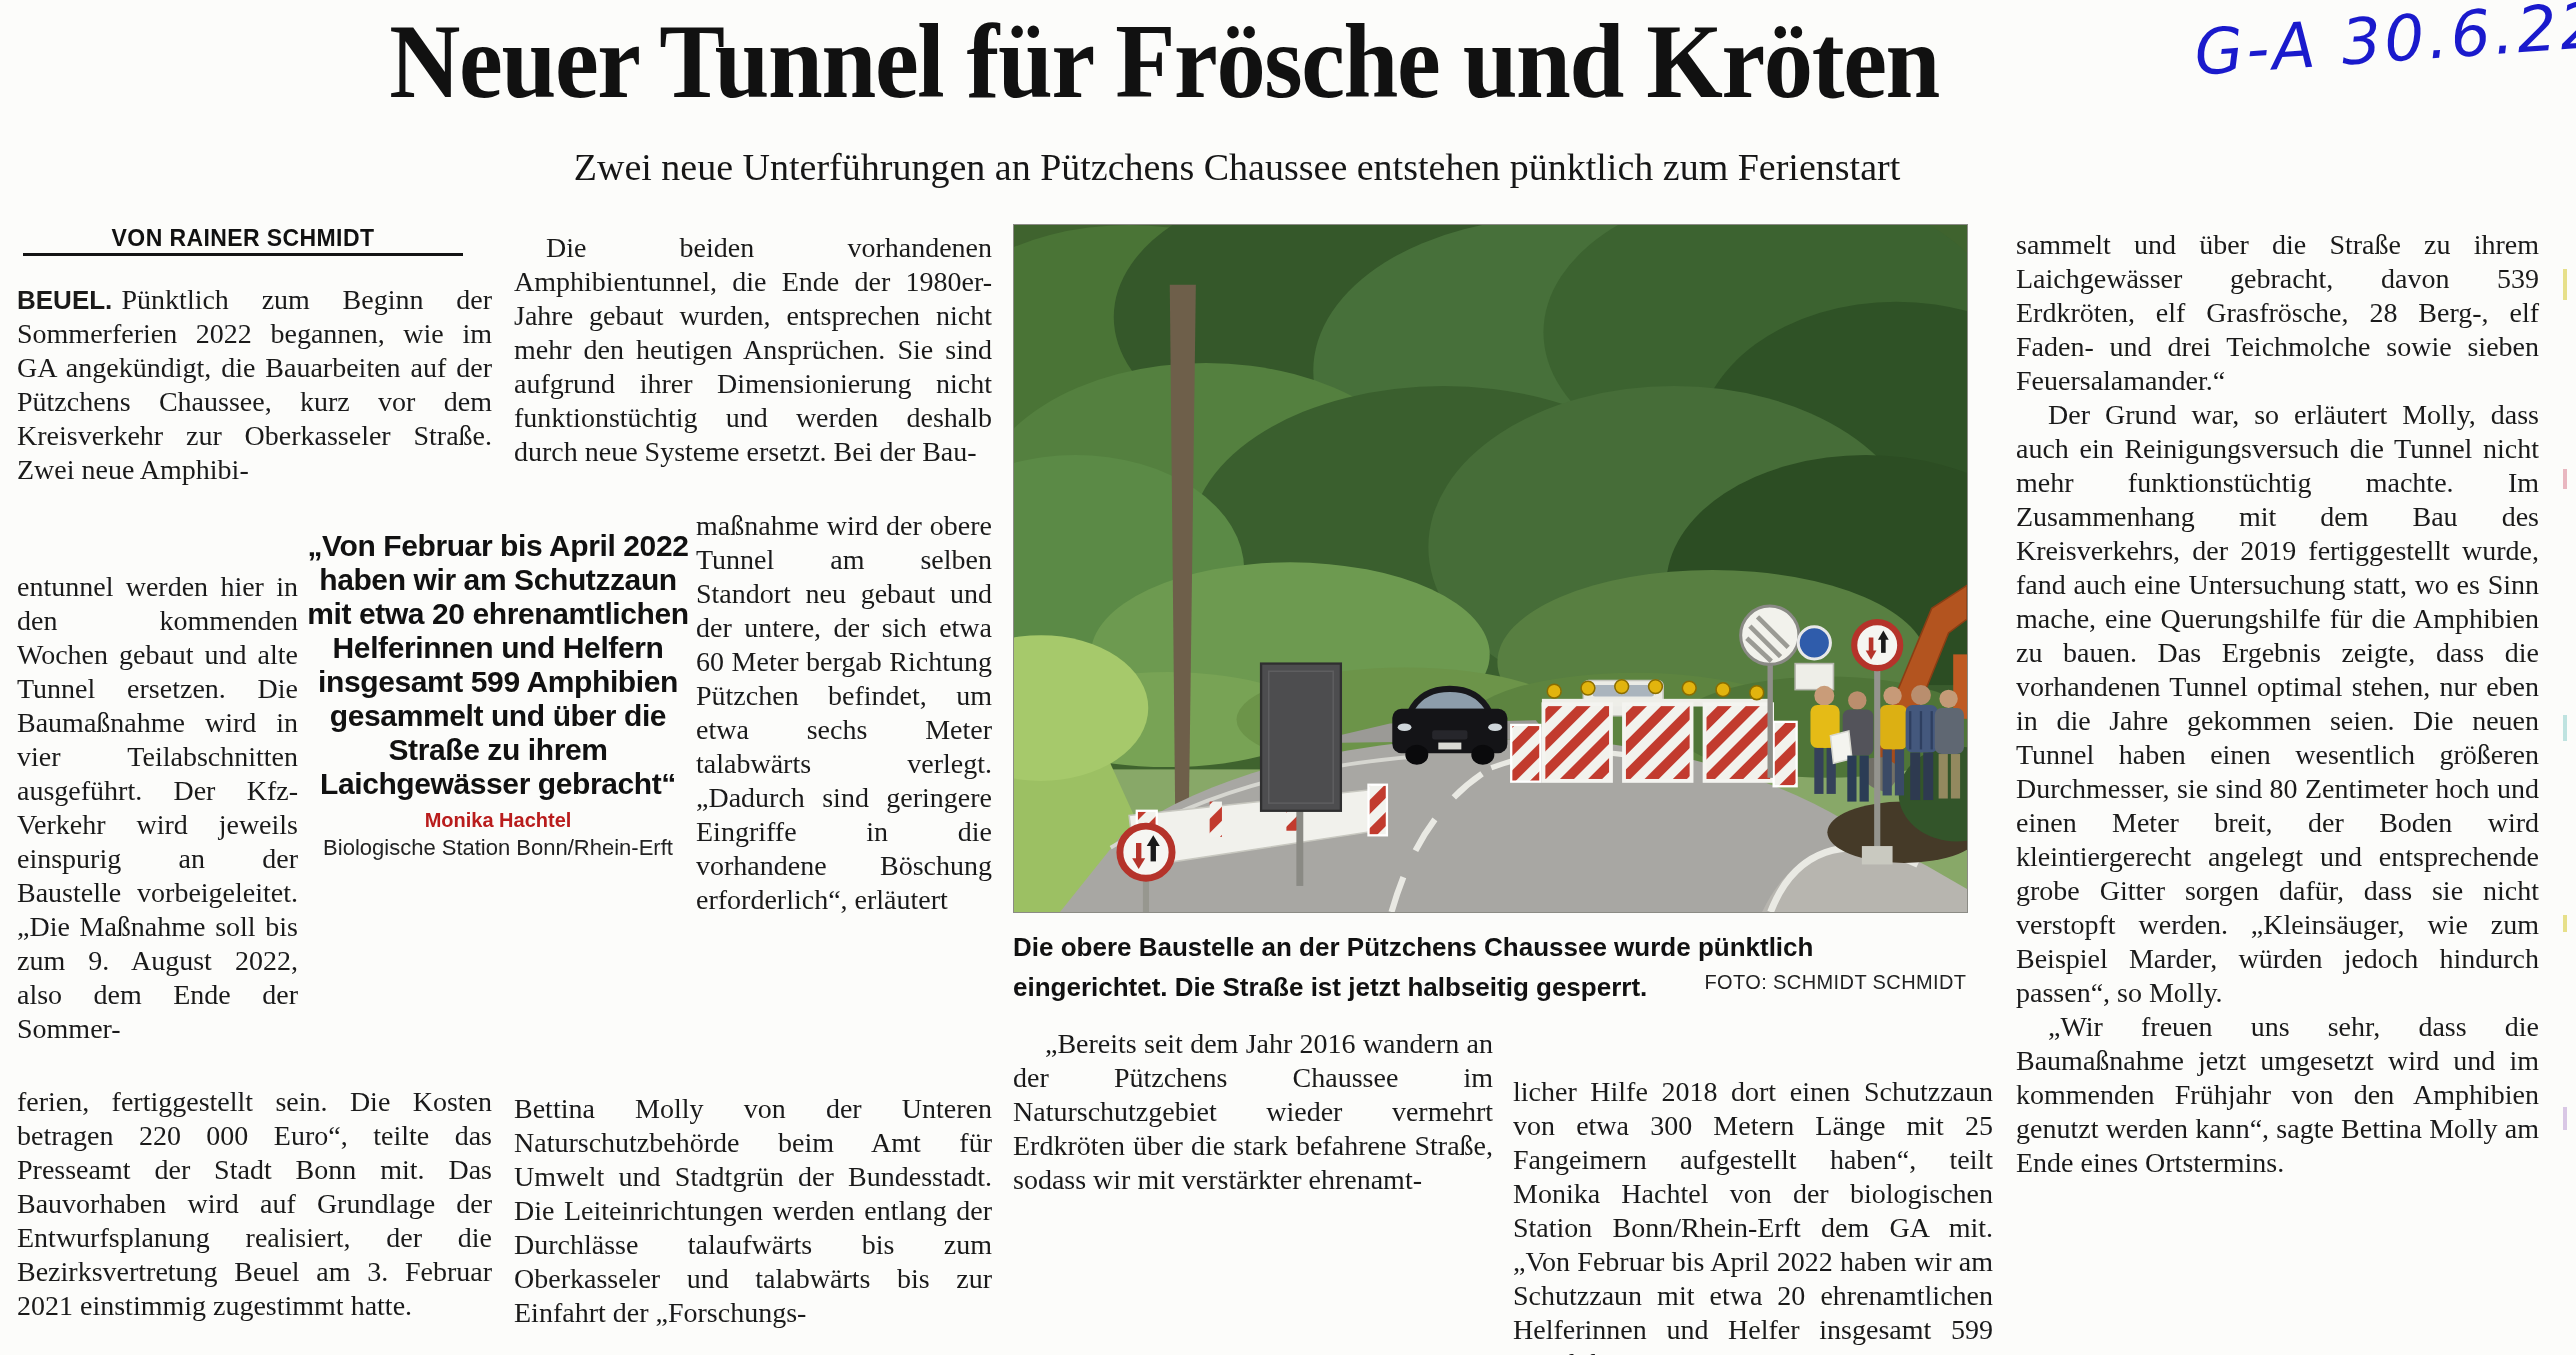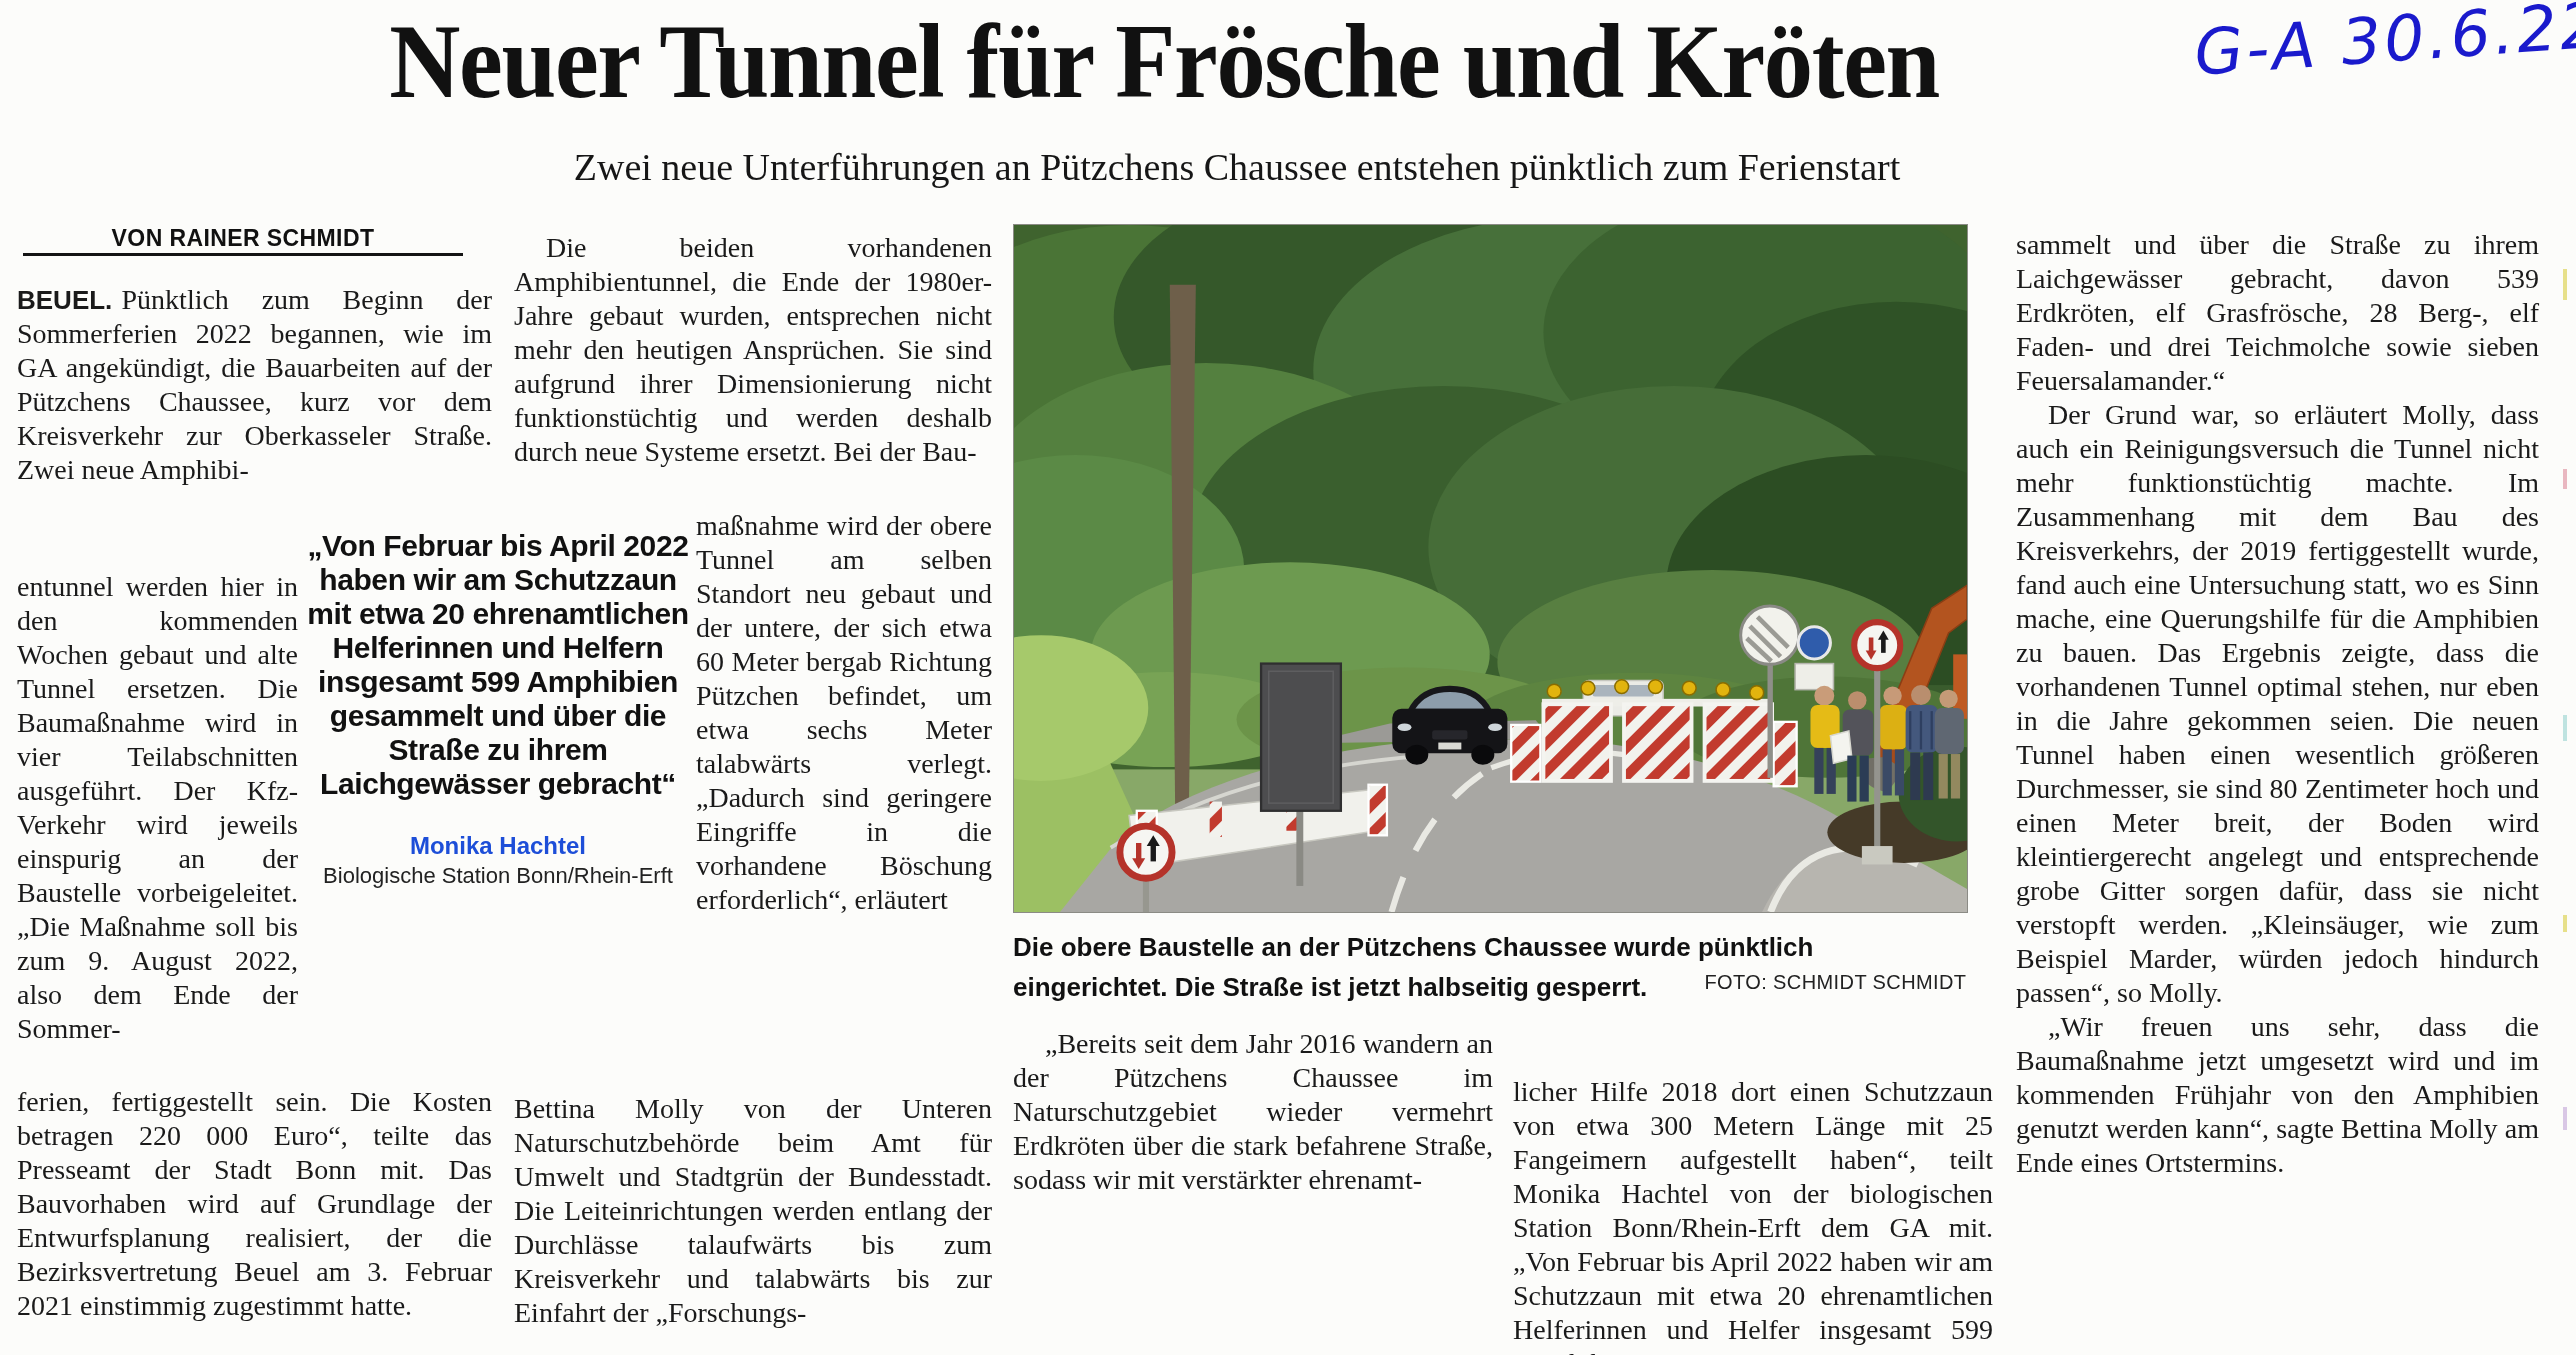--- a/index.html
+++ b/index.html
@@ -39,21 +39,21 @@
   #col2b{left:696px;top:509px;width:296px;}
   #col2c{left:514px;top:1092px;width:478px;}
   #col3{left:1013px;top:1027px;width:480px;}
   #col4{left:1513px;top:1027px;width:480px;margin-top:48px;}
   #col5{left:2016px;top:228px;width:523px;}
   .pullquote{
     left:301px;top:529px;width:394px;text-align:center;
     font-family:"Liberation Sans", sans-serif;
   }
   .pullquote-text{font-size:30px;line-height:34px;font-weight:700;letter-spacing:-0.4px;color:#111;}
-  .pullquote-author{font-size:24px;font-weight:700;margin-top:31px;color:#1d4ed8;}
+  .pullquote-author{font-size:20px;font-weight:700;margin-top:8px;color:#b91c1c;}
   .pullquote-org{font-size:22px;font-weight:400;margin-top:3.1px;color:#222;}
   .photo{
     left:1013px;top:224px;width:955px;height:689px;border:0.8px solid #8b8b85;box-sizing:border-box;
     background:#88a868;
   }
   .photo svg{display:block;width:100%;height:100%;}
   .caption{
     left:1013px;top:927px;width:955px;position:absolute;
     font-family:"Liberation Sans", sans-serif;font-weight:700;font-size:26px;line-height:40px;color:#111;
   }
@@ -93,21 +93,21 @@
   <div class="pullquote-org">Biologische Station Bonn/Rhein-Erft</div>
 </div>
 
 <div id="col2a" class="abs body-col">
   <p class="ind">Die beiden vorhandenen Amphibientunnel, die Ende der 1980er-Jahre gebaut wurden, entsprechen nicht mehr den heutigen Ansprüchen. Sie sind aufgrund ihrer Dimensionierung nicht funktionstüchtig und werden deshalb durch neue Systeme ersetzt. Bei der Bau-</p>
 </div>
 <div id="col2b" class="abs body-col">
   <p>maßnahme wird der obere Tunnel am selben Standort neu gebaut und der untere, der sich etwa 60 Meter bergab Richtung Pützchen befindet, um etwa sechs Meter talabwärts verlegt. „Dadurch sind geringere Eingriffe in die vorhandene Böschung erforderlich“, erläutert</p>
 </div>
 <div id="col2c" class="abs body-col">
-  <p>Bettina Molly von der Unteren Naturschutzbehörde beim Amt für Umwelt und Stadtgrün der Bundesstadt. Die Leiteinrichtungen werden entlang der Durchlässe talaufwärts bis zum Kreisverkehr und talabwärts bis zur Einfahrt der „Forschungs-</p>
+  <p>Bettina Molly von der Unteren Naturschutzbehörde beim Amt für Umwelt und Stadtgrün der Bundesstadt. Die Leiteinrichtungen werden entlang der Durchlässe talaufwärts bis zum Oberkasseler und talabwärts bis zur Einfahrt der „Forschungs-</p>
 </div>
 
 <div class="abs photo">
 <svg viewBox="0 0 1242 896" preserveAspectRatio="none">
   <defs>
     <pattern id="rw" width="26" height="26" patternUnits="userSpaceOnUse" patternTransform="rotate(45)">
       <rect width="26" height="26" fill="#f2f2ed"></rect>
       <rect width="13" height="26" fill="#c23b2e"></rect>
     </pattern>
   </defs>

